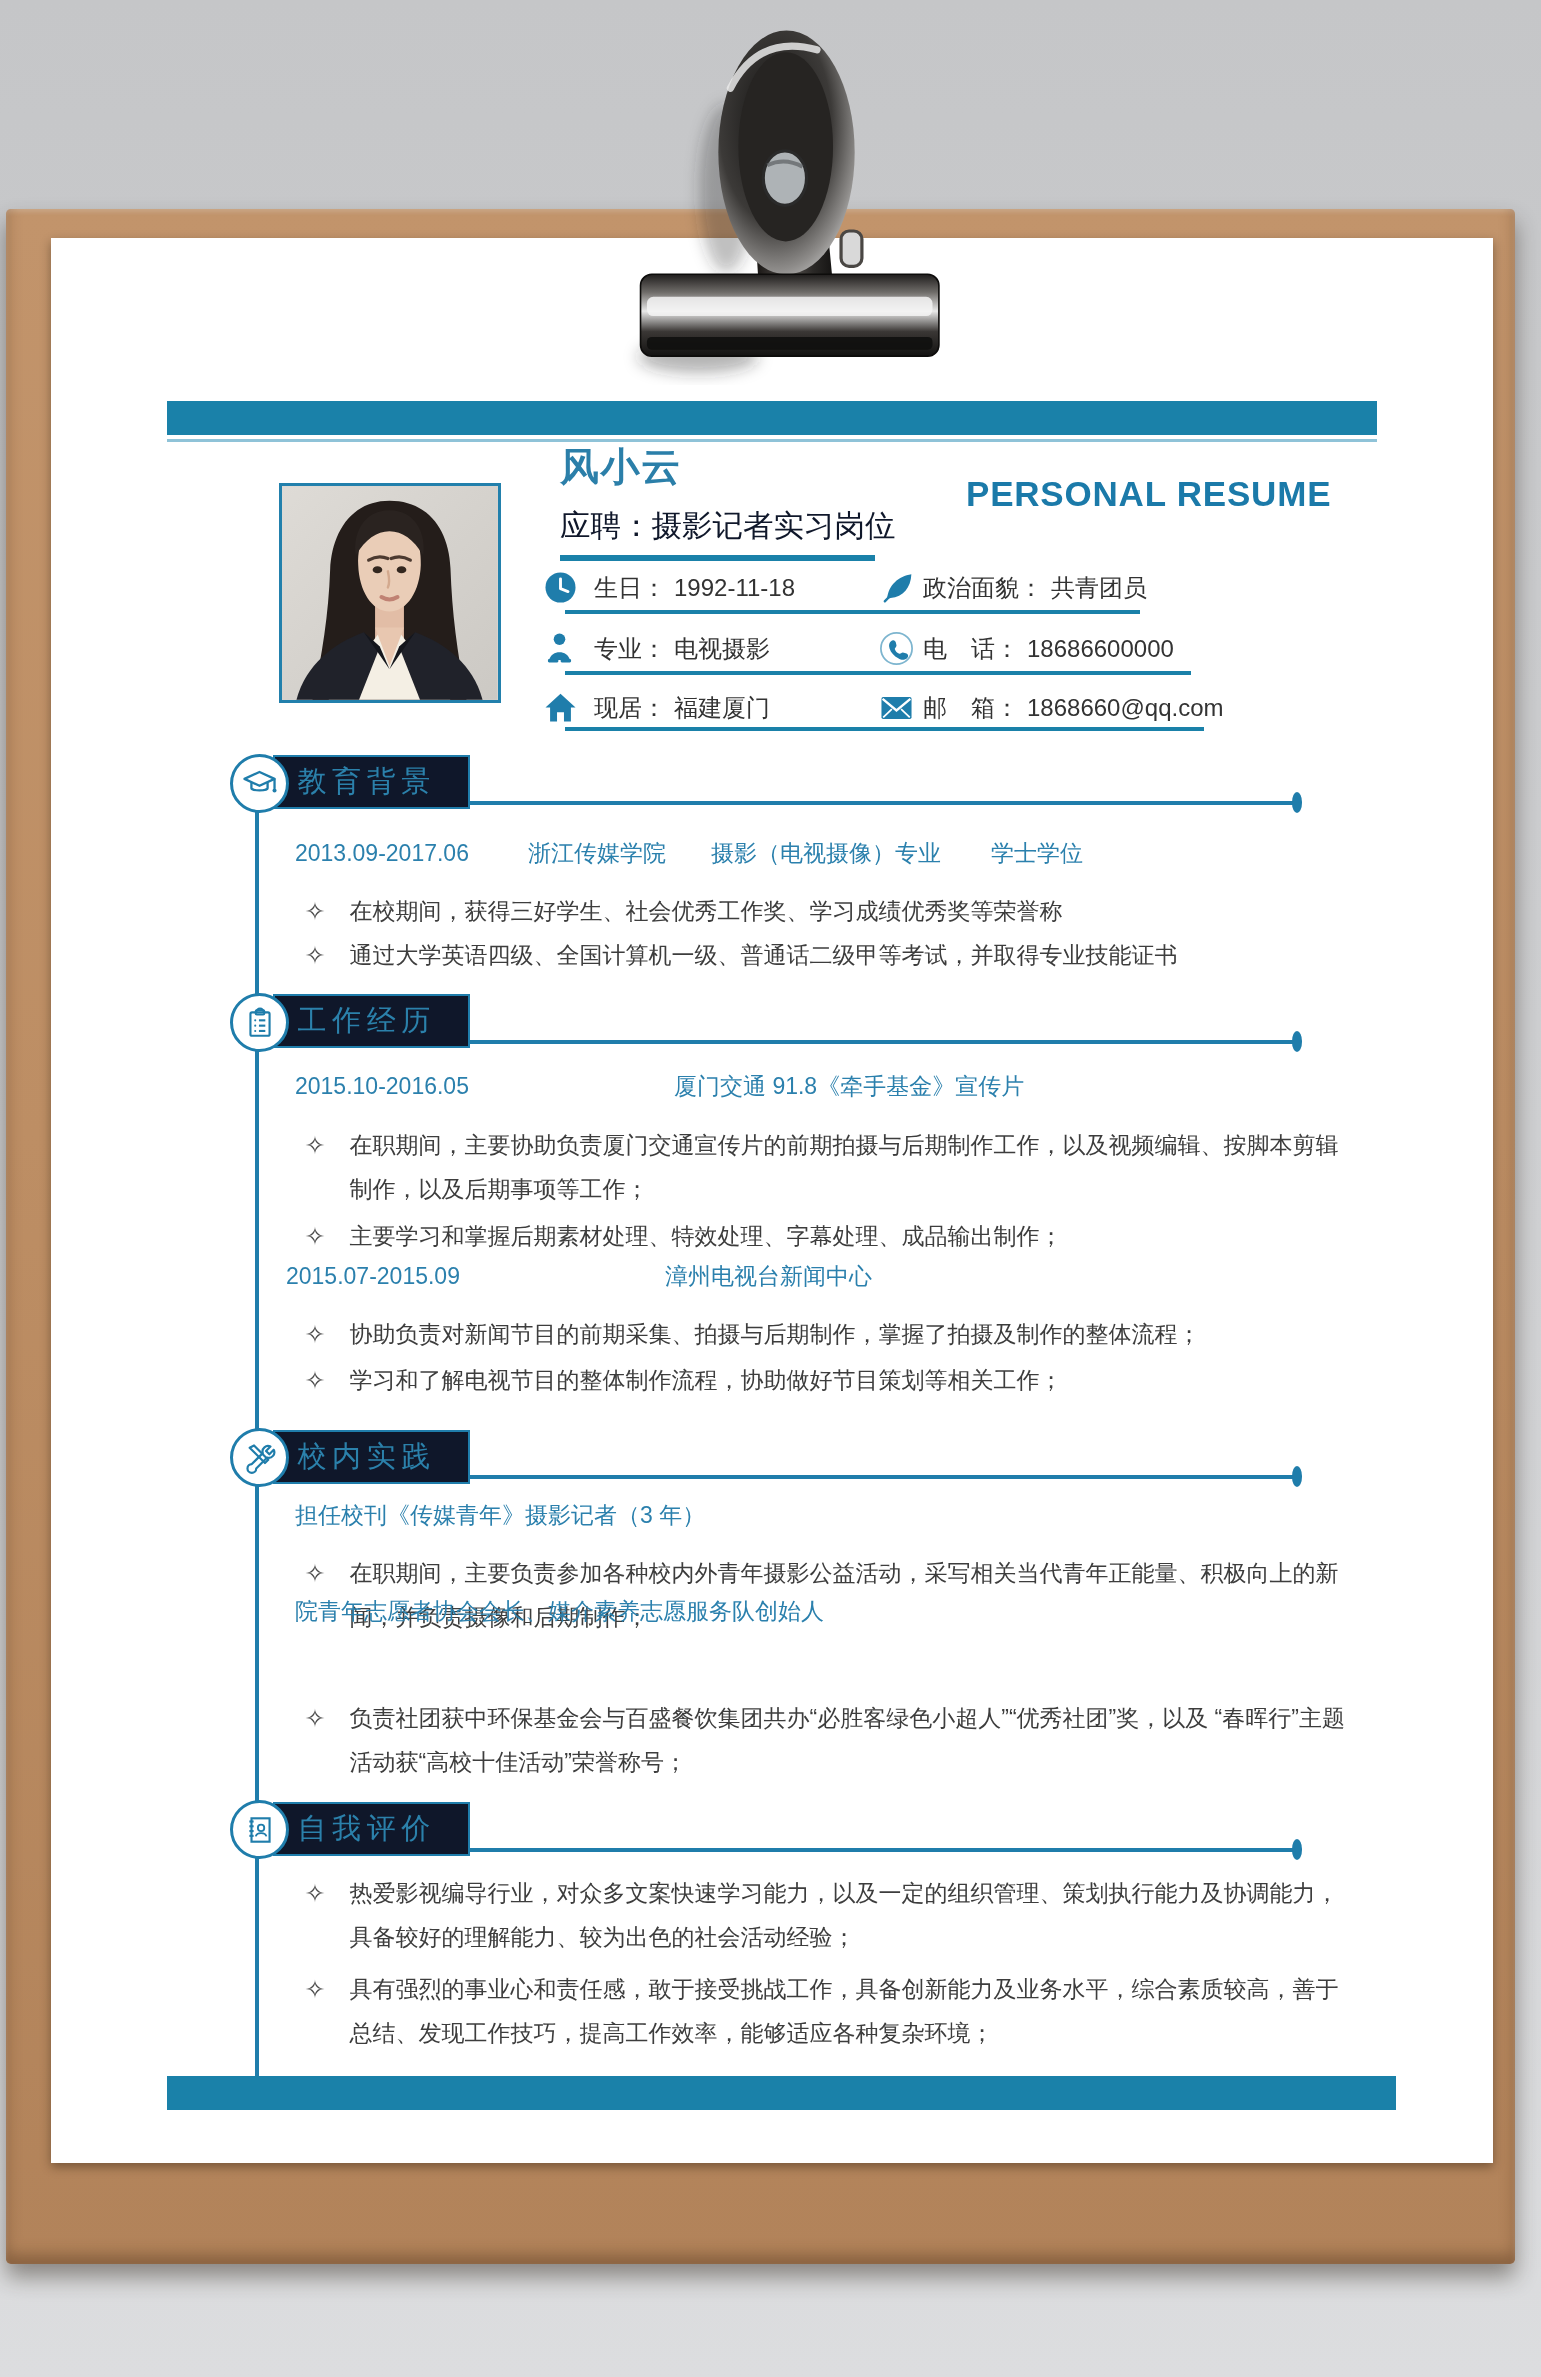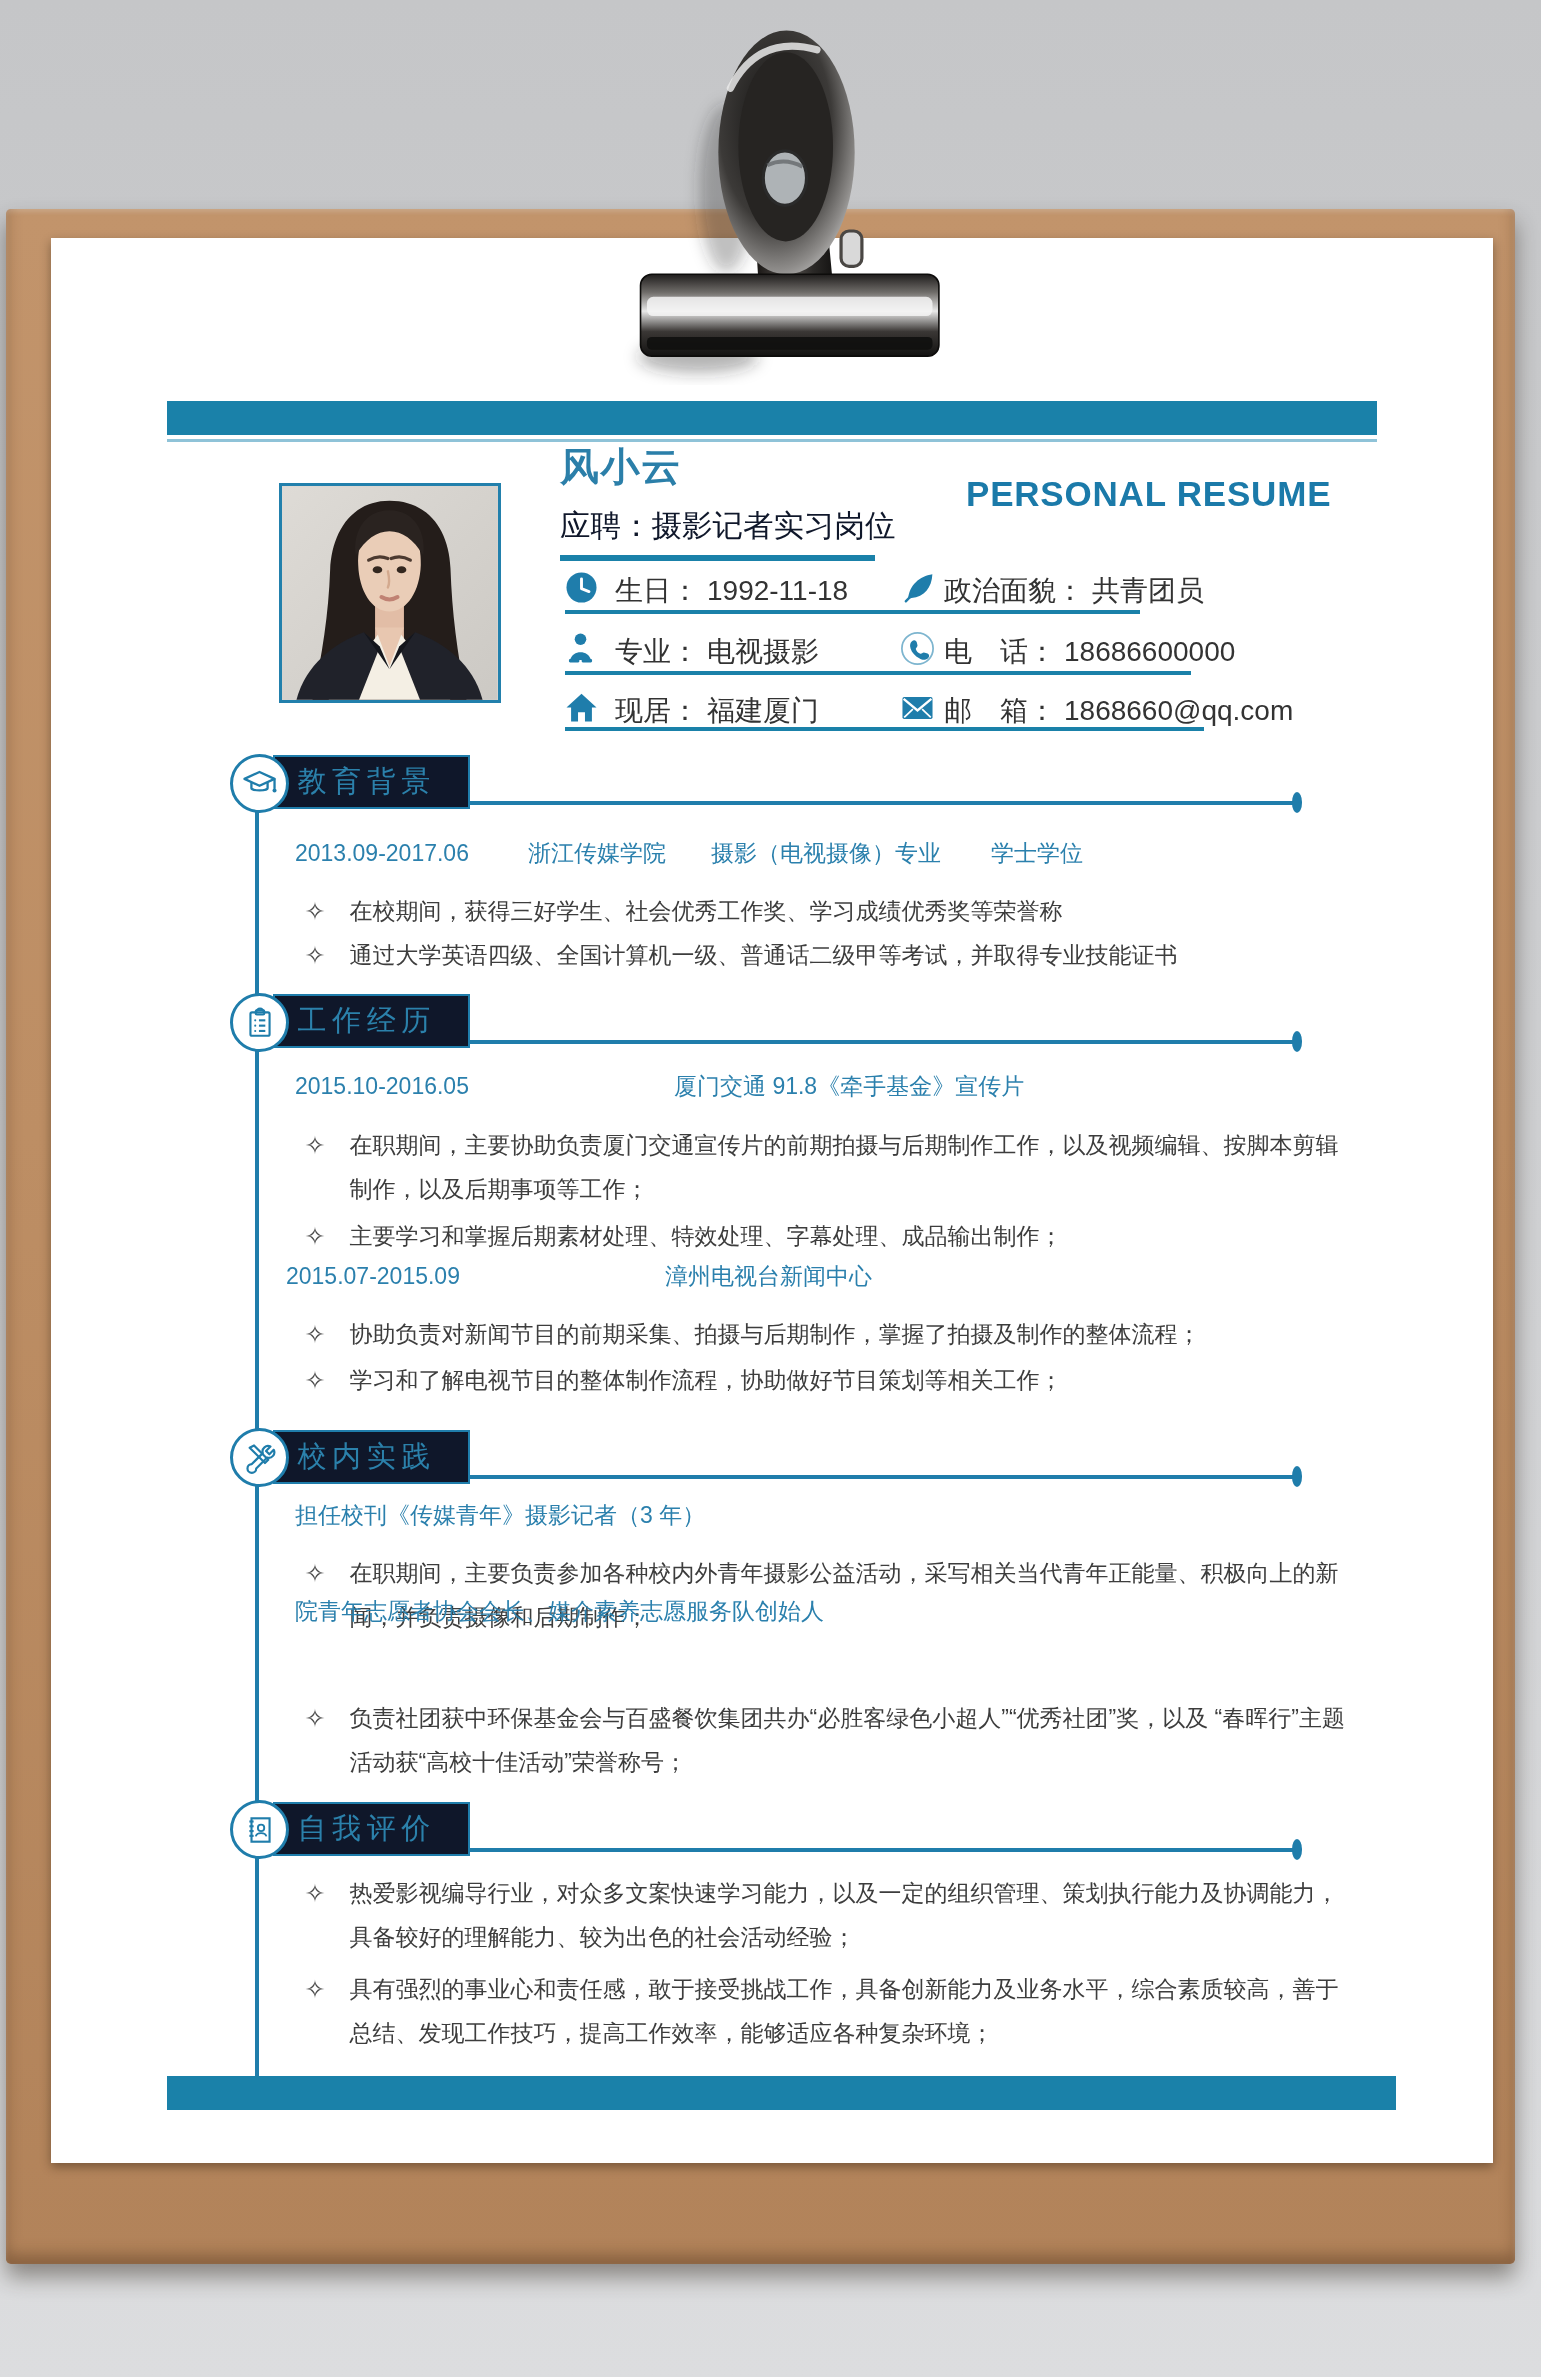--- a/index.html
+++ b/index.html
@@ -27,21 +27,21 @@
   .top-bar{left:167px;top:401px;width:1210px;height:34px;background:#1a81a9;}
   .top-bar-sub{left:167px;top:439px;width:1210px;height:3.2px;background:#8fc3d8;}
   .photo{
     left:279px;top:483px;width:222px;height:220px;box-sizing:border-box;
     border:3.2px solid #2280ac;background:#d6d3cf;
   }
   .name{left:560px;top:440px;font-size:39px;font-weight:600;color:#2b7fa9;letter-spacing:1.6px;}
   .brand{left:966px;top:474px;font-size:35px;font-weight:700;color:#1b7aa9;letter-spacing:0.8px;}
   .objective{left:560px;top:506px;font-size:30.5px;color:#0f172a;font-family:"Liberation Serif","DejaVu Serif",serif;}
   .obj-underline{left:560px;top:555px;width:315px;height:5.6px;background:#1a81a9;}
-  .info-row{left:560px;width:658px;height:43px;font-size:28px;color:#333;text-align:center;}
+  .info-row{left:539px;width:658px;height:43px;font-size:24px;color:#333;text-align:center;}
   .info-row .cell{position:absolute;top:4.8px;white-space:nowrap;}
   .info-row .ic{position:absolute;top:1.6px;width:37px;height:37px;}
   .info-row .val{margin-left:8px;}
   .hline{background:#1a81a9;height:4px;}
   
   .timeline{left:255px;top:782px;width:4px;height:1295px;background:#1f7dab;z-index:3;}
   .sec-circle{
     width:53px;height:53px;border:3.2px solid #1f7dab;border-radius:50%;
     background:#fff;z-index:5;display:flex;align-items:center;justify-content:center;
   }

